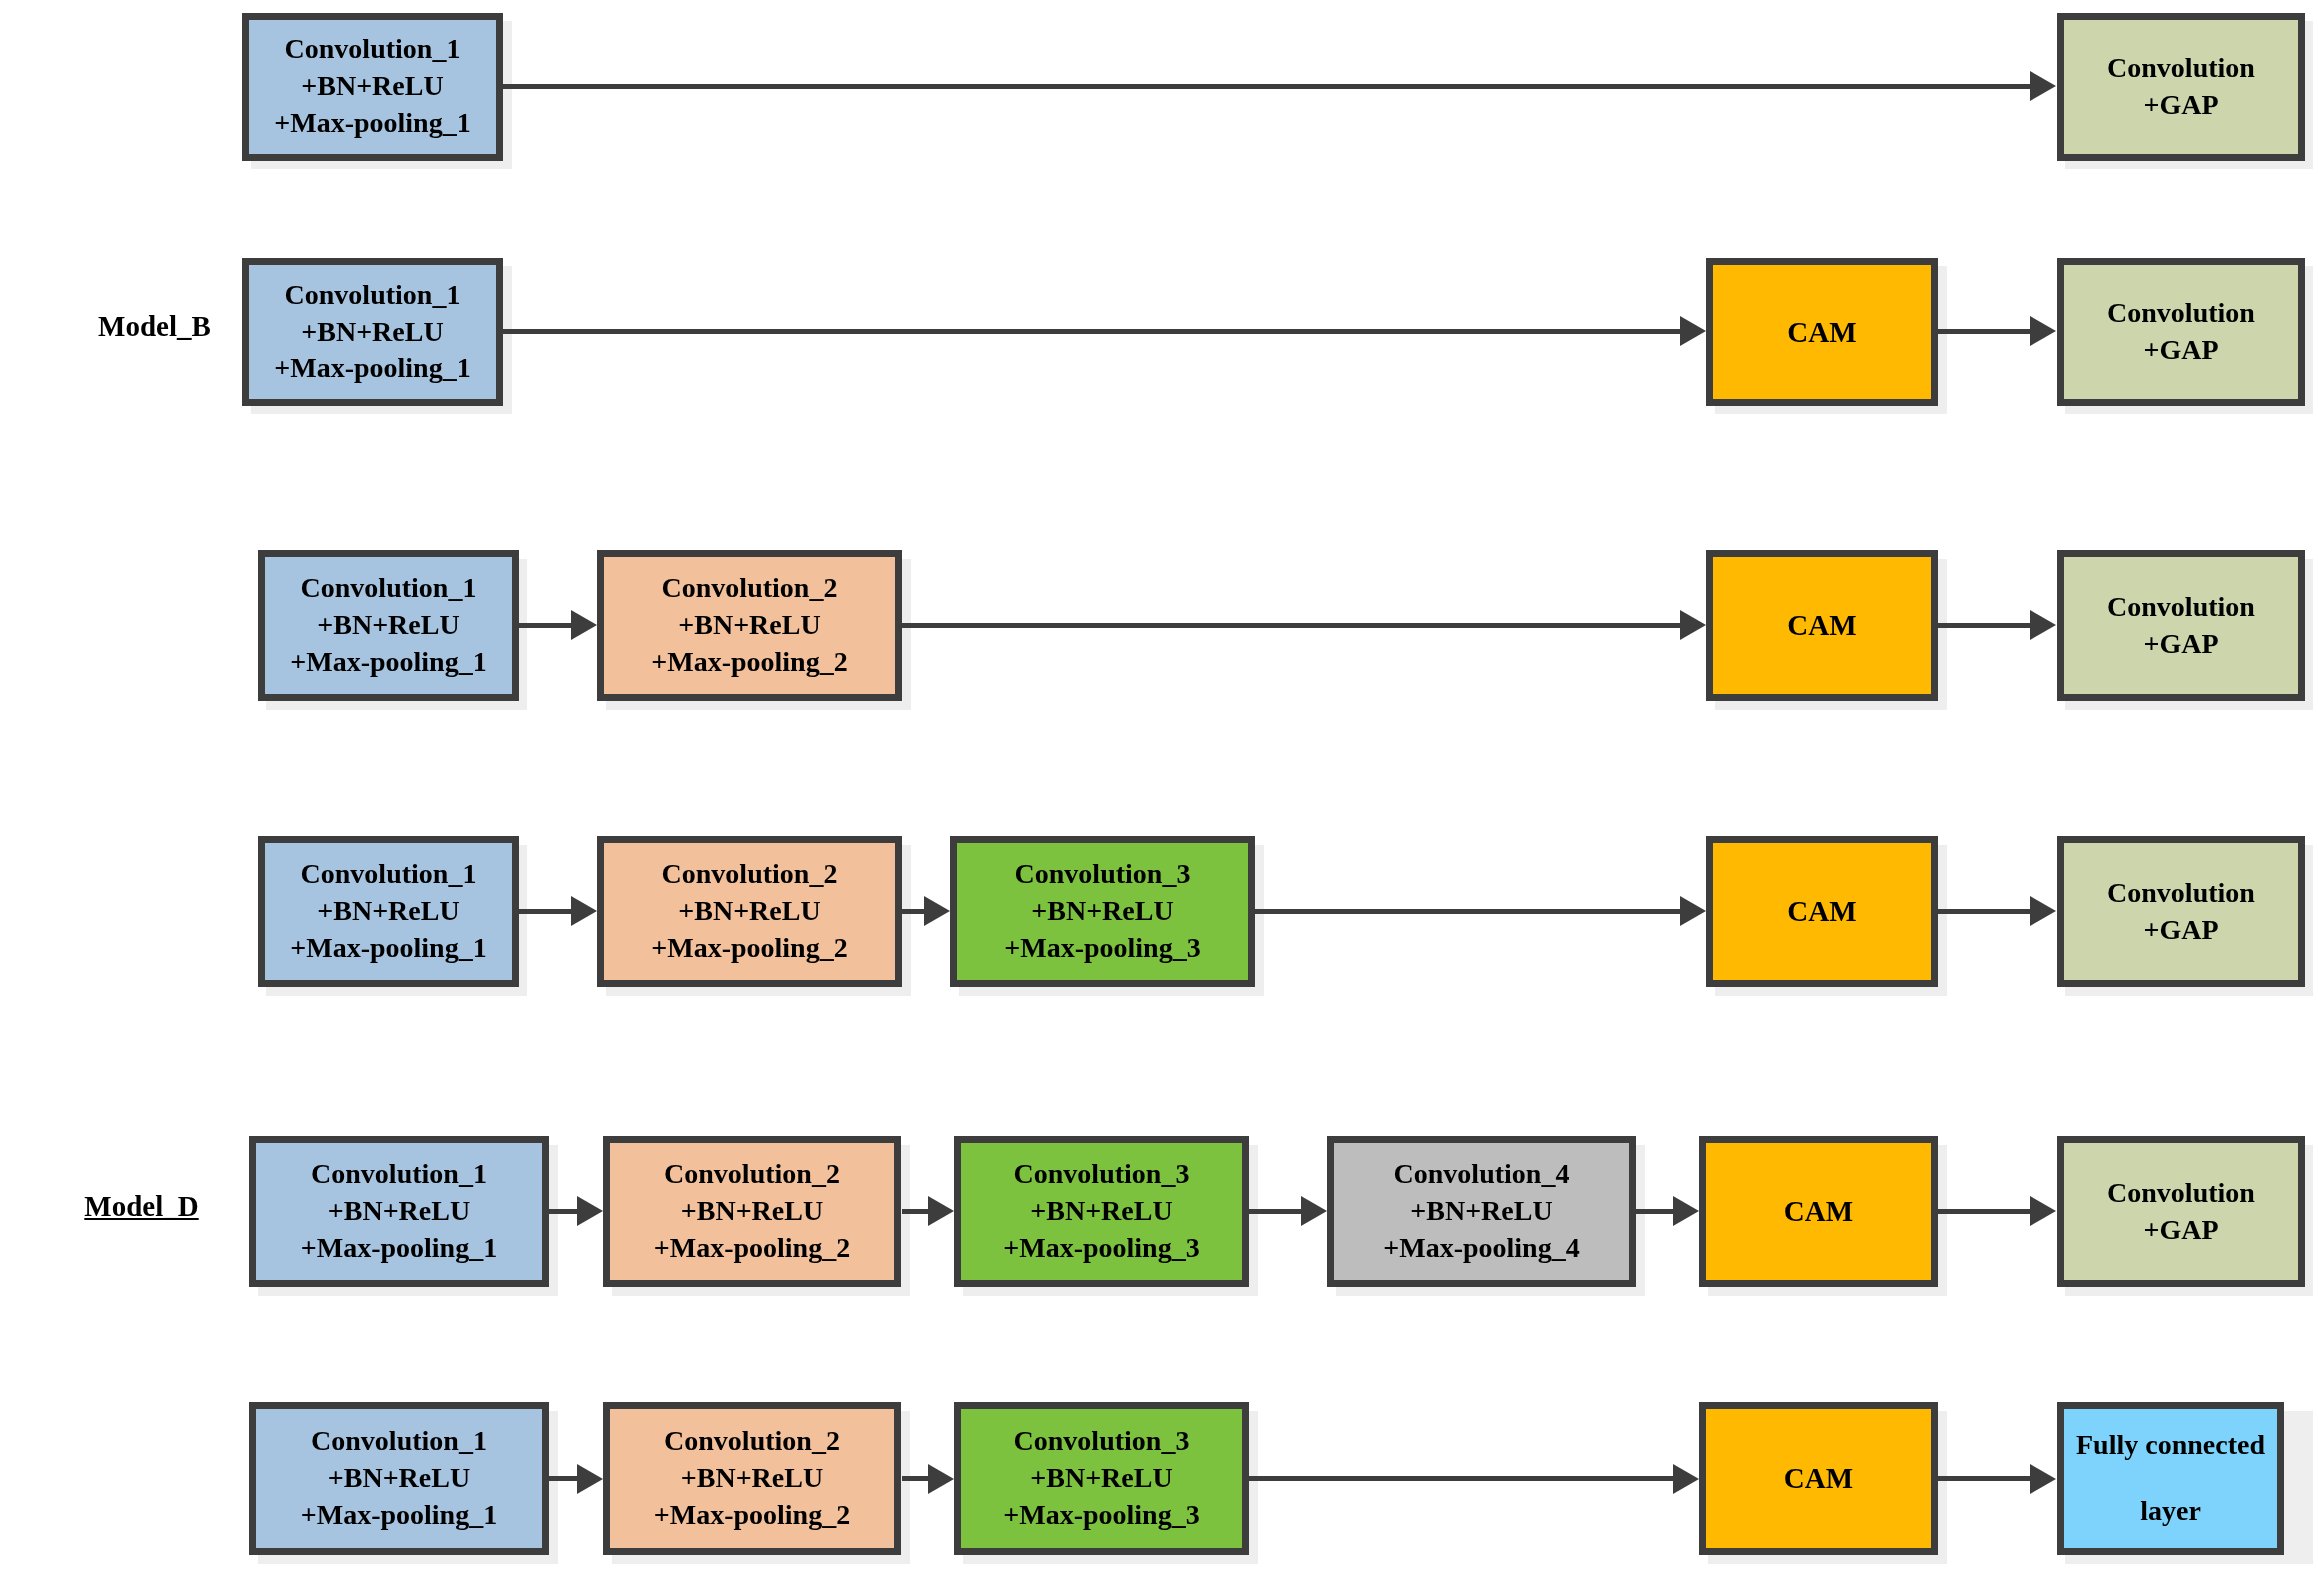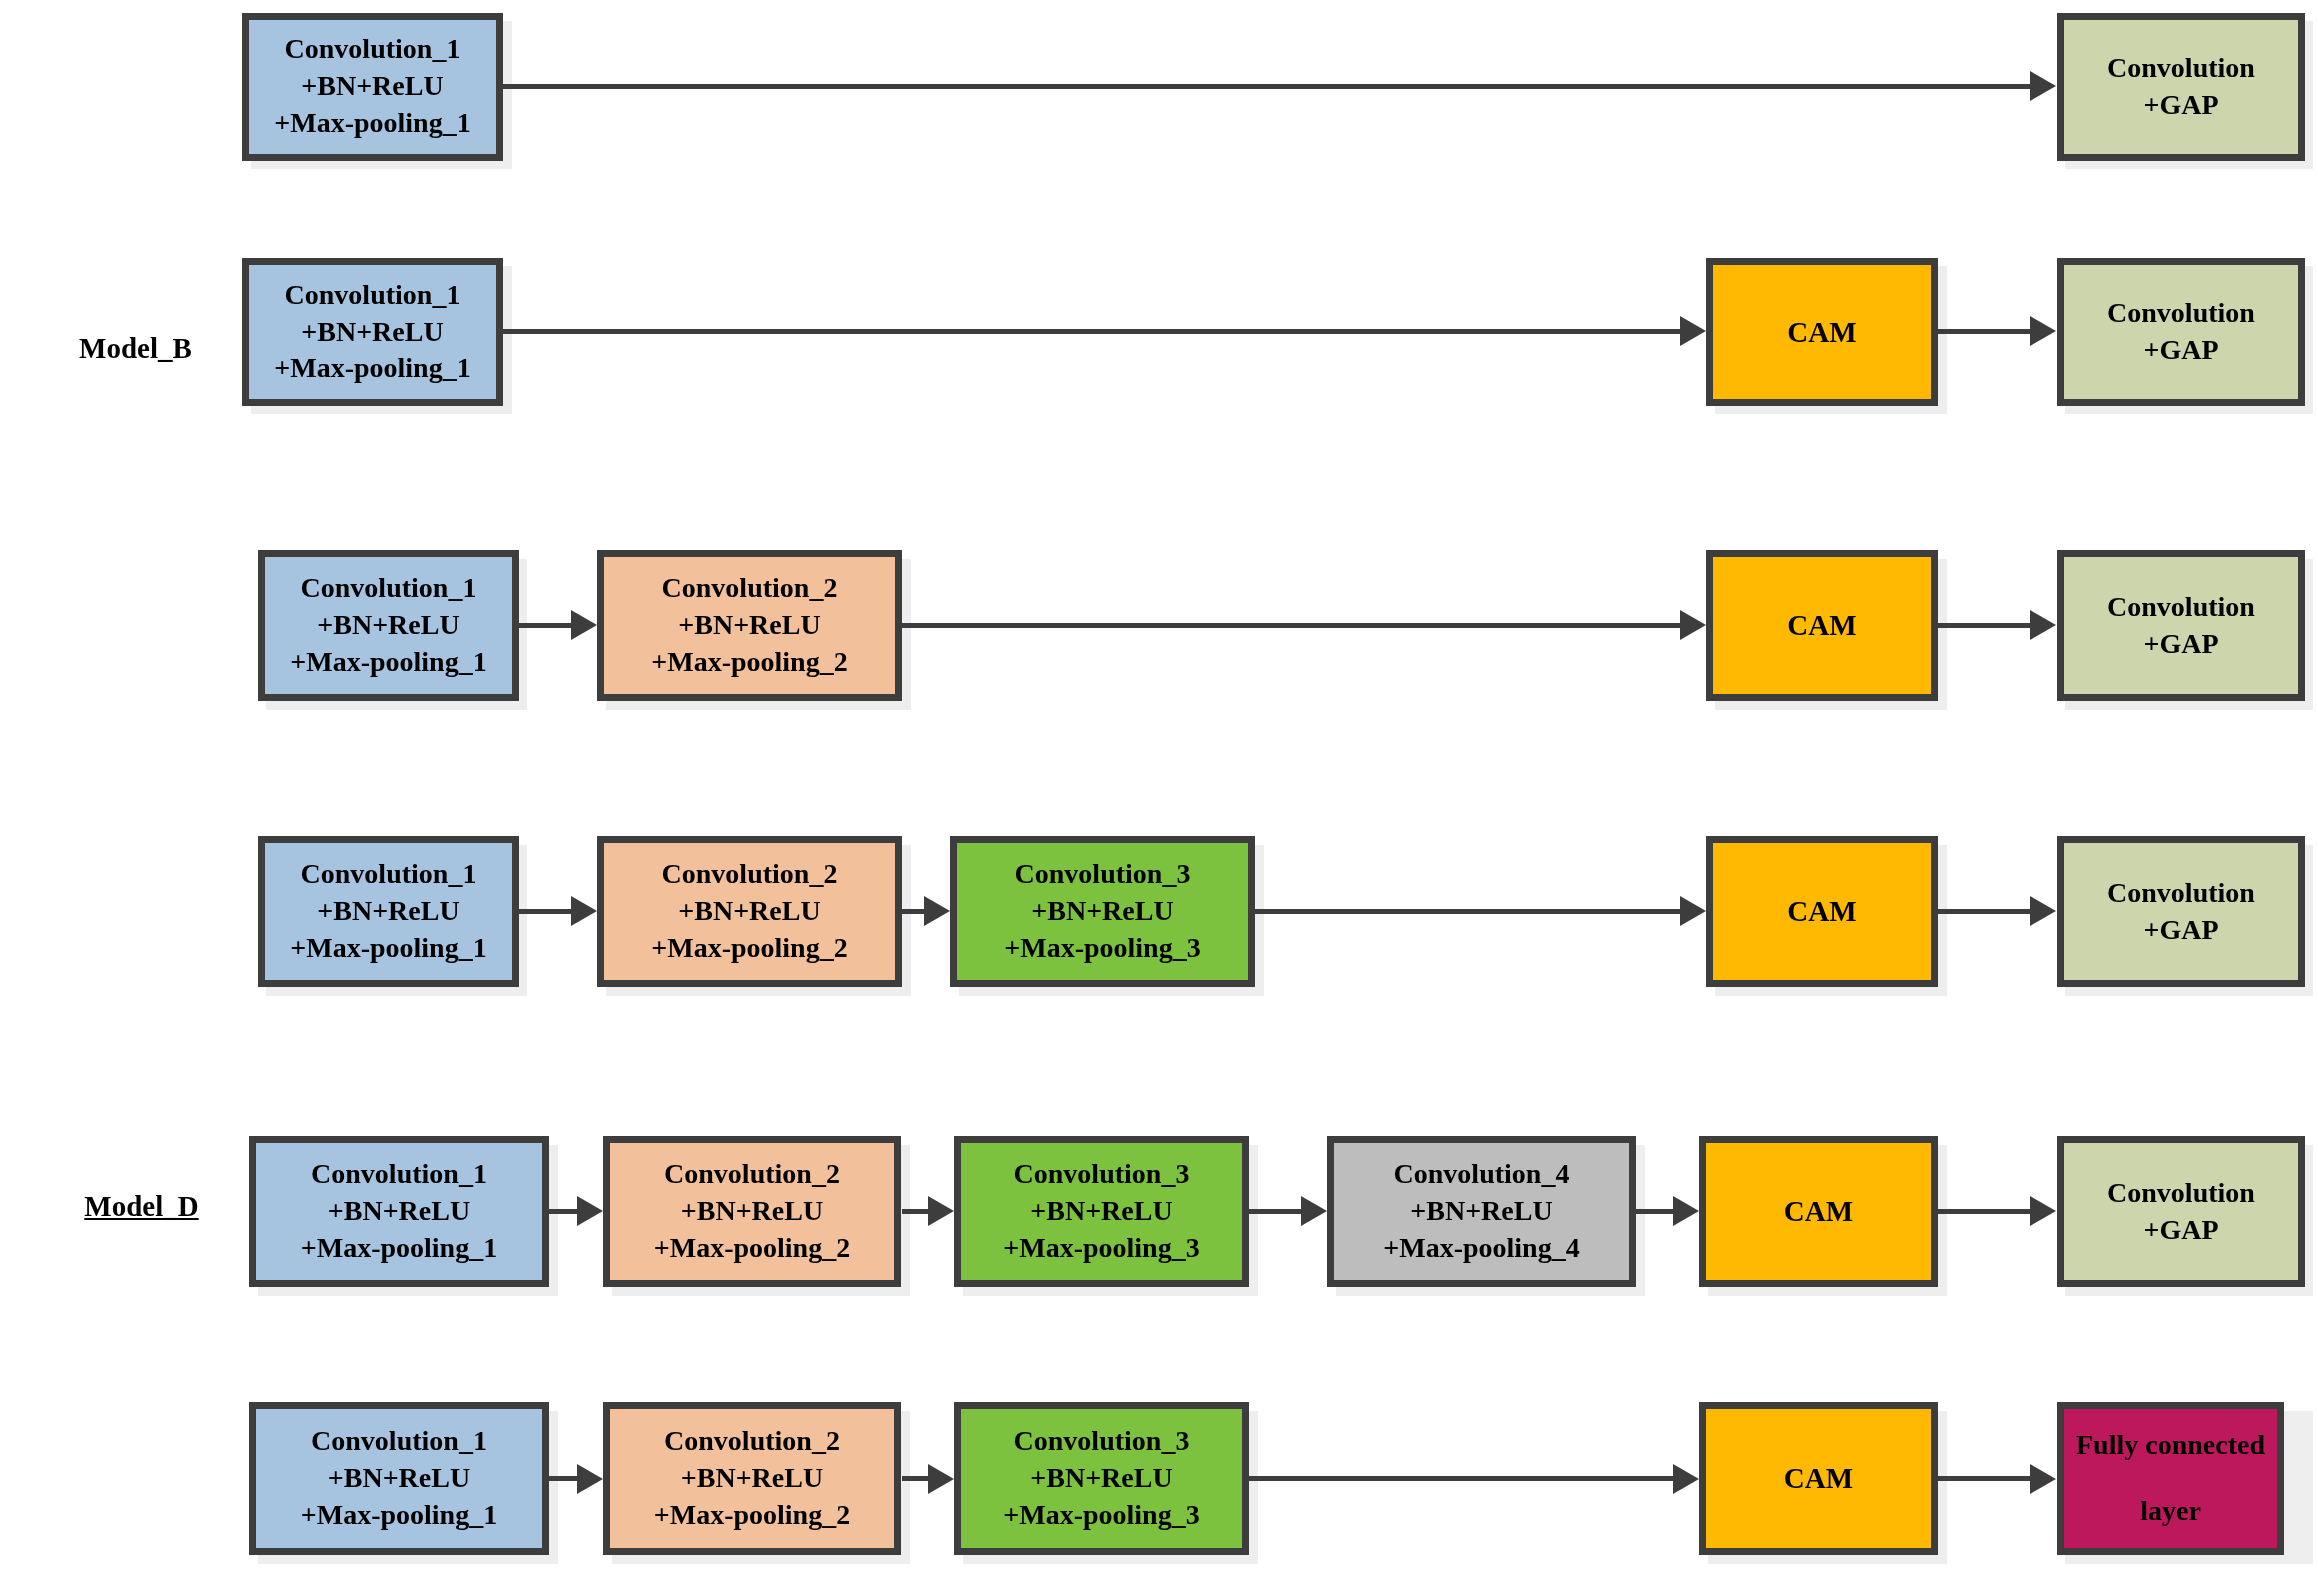--- a/index.html
+++ b/index.html
@@ -73,21 +73,21 @@
       <span class="ln">+BN+ReLU</span>
       <span class="ln">+Max-pooling_1</span>
     </div>
     <div class="shadow" style="left: 2065px; top: 21.4px; width: 248px; height: 148px; background: rgb(238, 238, 238);"></div>
     <div class="node tail" style="left: 2057px; top: 12.6px; width: 248px; height: 148px; background: rgb(204, 213, 172); border-color: rgb(61, 61, 61);">
       <span class="ln">Convolution</span>
       <span class="ln">+GAP</span>
     </div>
     <div class="edge" style="left: 503px; top: 84px; width: 1529px; background: rgb(61, 61, 61);"></div>
     <div class="arrowhead" style="left: 2030px; top: 71px; border-left-color: rgb(61, 61, 61);"></div>
-    <div class="row-label" style="left: 32px; top: 289px; width: 207px; height: 75px; justify-content: flex-end;"><span class="ln">Model_B</span></div>
+    <div class="row-label" style="left: 51px; top: 289px; width: 207px; height: 75px;"><span class="ln">Model_B</span></div>
     <div class="shadow" style="left: 251px; top: 266px; width: 261px; height: 148px; background: rgb(238, 238, 238);"></div>
     <div class="node conv" style="left: 242px; top: 258px; width: 261px; height: 148px; background: rgb(166, 196, 224); border-color: rgb(61, 61, 61);">
       <span class="ln">Convolution_1</span>
       <span class="ln">+BN+ReLU</span>
       <span class="ln">+Max-pooling_1</span>
     </div>
     <div class="shadow" style="left: 1715px; top: 266px; width: 232px; height: 148px; background: rgb(238, 238, 238);"></div>
     <div class="node cam" style="left: 1706px; top: 258px; width: 232px; height: 148px; background: rgb(255, 185, 0); border-color: rgb(61, 61, 61);">
       <span class="ln">CAM</span>
     </div>
@@ -222,21 +222,21 @@
     <div class="node conv" style="left: 954px; top: 1402px; width: 295px; height: 153px; background: rgb(124, 194, 63); border-color: rgb(61, 61, 61);">
       <span class="ln">Convolution_3</span>
       <span class="ln">+BN+ReLU</span>
       <span class="ln">+Max-pooling_3</span>
     </div>
     <div class="shadow" style="left: 1708px; top: 1411px; width: 239px; height: 153px; background: rgb(238, 238, 238);"></div>
     <div class="node cam" style="left: 1699px; top: 1402px; width: 239px; height: 153px; background: rgb(255, 185, 0); border-color: rgb(61, 61, 61);">
       <span class="ln">CAM</span>
     </div>
     <div class="shadow" style="left: 2065px; top: 1411px; width: 248px; height: 153px; background: rgb(238, 238, 238);"></div>
-    <div class="node tail" style="left: 2057px; top: 1402px; width: 227px; height: 153px; background: #be185d; border-color: rgb(61, 61, 61); gap: 29px;">
+    <div class="node tail" style="left: 2057px; top: 1402px; width: 227px; height: 153px; background: #7dd3fc; border-color: rgb(61, 61, 61); gap: 29px;">
       <span class="ln">Fully connected</span>
       <span class="ln">layer</span>
     </div>
     <div class="edge" style="left: 549px; top: 1476px; width: 29.5px; background: rgb(61, 61, 61);"></div>
     <div class="arrowhead" style="left: 577px; top: 1464px; border-left-color: rgb(61, 61, 61);"></div>
     <div class="edge" style="left: 902px; top: 1476px; width: 28px; background: rgb(61, 61, 61);"></div>
     <div class="arrowhead" style="left: 928px; top: 1464px; border-left-color: rgb(61, 61, 61);"></div>
     <div class="edge" style="left: 1249px; top: 1476px; width: 425px; background: rgb(61, 61, 61);"></div>
     <div class="arrowhead" style="left: 1673px; top: 1464px; border-left-color: rgb(61, 61, 61);"></div>
     <div class="edge" style="left: 1938px; top: 1476px; width: 93px; background: rgb(61, 61, 61);"></div>

